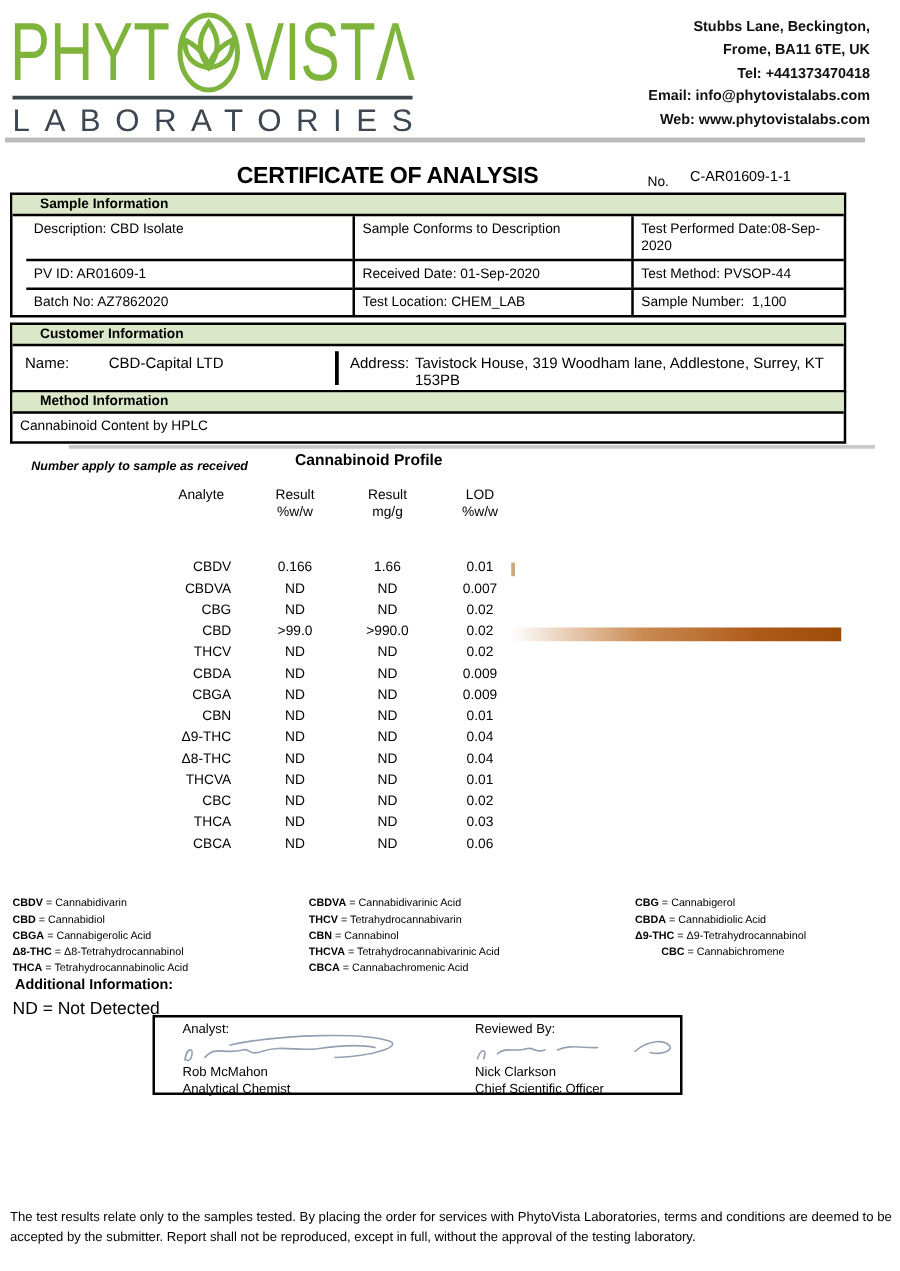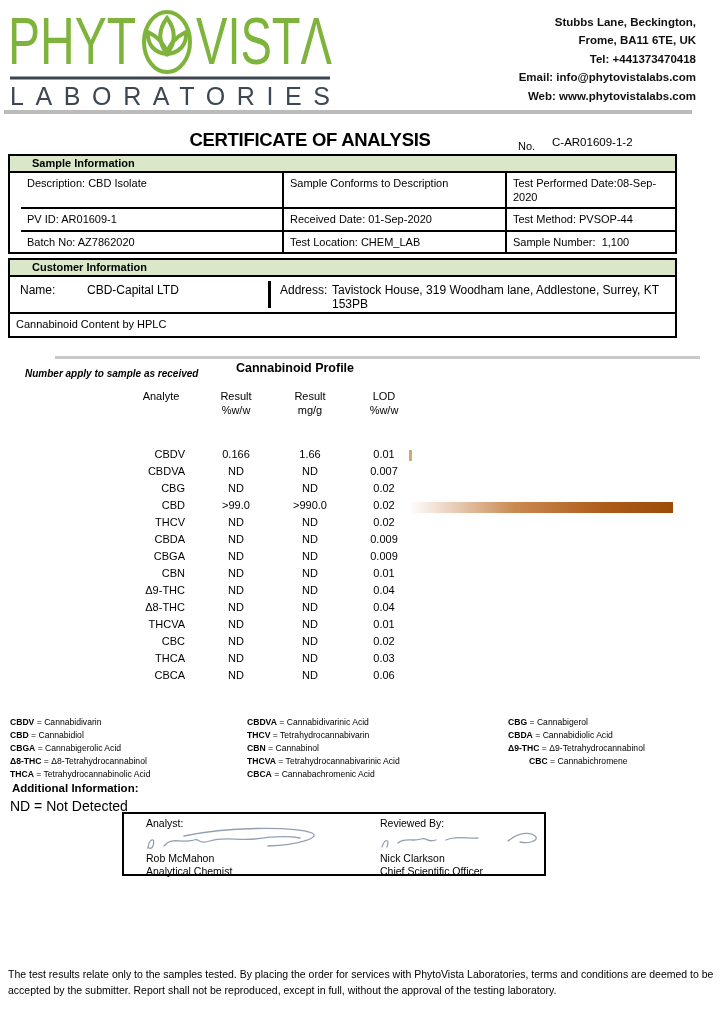--- a/index.html
+++ b/index.html
@@ -122,21 +122,21 @@
     <div>Frome, BA11 6TE, UK</div>
     <div>Tel: +441373470418</div>
     <div>Email: info@phytovistalabs.com</div>
     <div>Web: www.phytovistalabs.com</div>
   </div>
 
   <div class="hdr-rule"></div>
 
   <div class="coa-title">CERTIFICATE OF ANALYSIS</div>
   <div class="no-label">No.</div>
-  <div class="no-value">C-AR01609-1-2</div>
+  <div class="no-value">C-AR01609-1-1</div>
 
   <div class="ibox" style="top:154px;">
     <div class="sec-head">Sample Information</div>
     <div class="igrid">
       <div class="icell c1 r1">Description: CBD Isolate</div>
       <div class="icell r1">Sample Conforms to Description</div>
       <div class="icell r1">Test Performed Date:08-Sep-2020</div>
       <div class="icell c1">PV ID: AR01609-1</div>
       <div class="icell">Received Date: 01-Sep-2020</div>
       <div class="icell">Test Method: PVSOP-44</div>
@@ -151,20 +151,21 @@
     <div class="cust-row">
       <span class="cust-name-label">Name:</span>
       <span class="cust-name-value">CBD-Capital LTD</span>
       <span class="cust-divider"></span>
       <span class="cust-addr-label">Address:</span>
       <span class="cust-addr-value">Tavistock House, 319 Woodham lane, Addlestone, Surrey, KT 153PB</span>
     </div>
   </div>
 
   <div class="ibox" style="top:312px;">
+    <div class="sec-head">Method Information</div>
     <div class="method-row">Cannabinoid Content by HPLC</div>
   </div>
 
   <div class="mid-rule"></div>
 
   <div class="results-note">Number apply to sample as received</div>
   <div class="profile-title">Cannabinoid Profile</div>
 
   <div class="ph ph-analyte">
     <span>Analyte</span>

